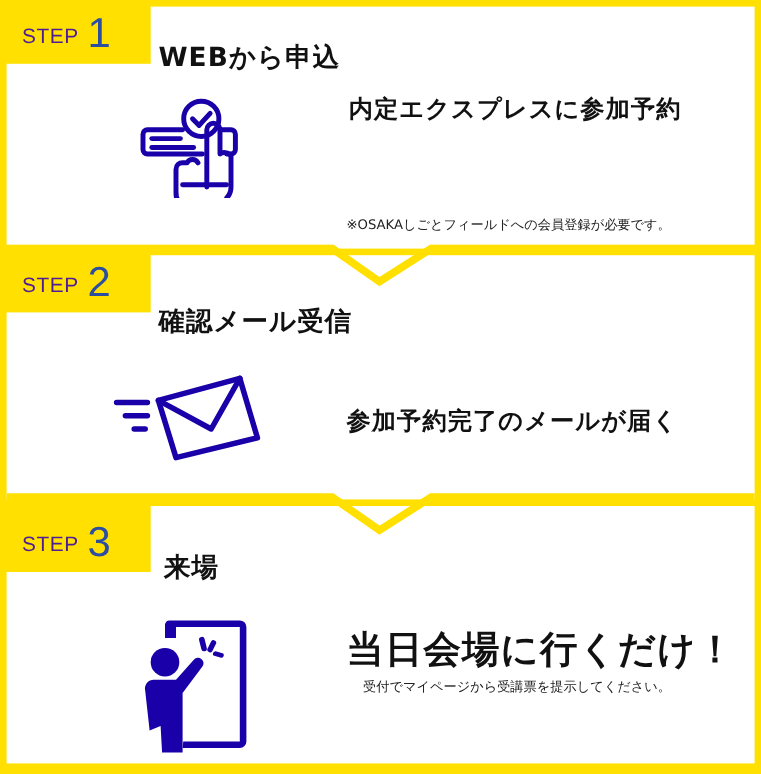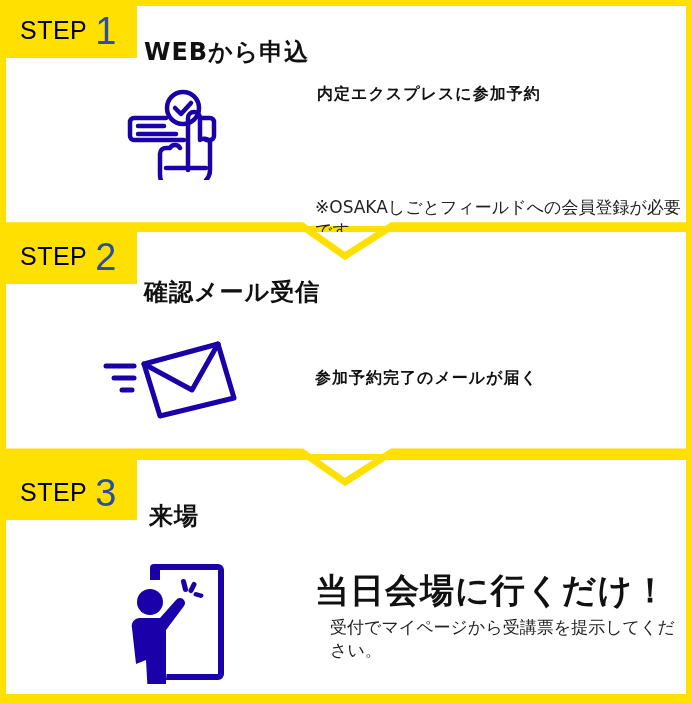--- a/index.html
+++ b/index.html
@@ -1,23 +1,23 @@
 <!DOCTYPE html>
 <html><head>
 <meta charset="utf-8">
 <style>
   html,body{margin:0;padding:0;}
   body{width:692px;height:704px;position:relative;background:#FFE000;overflow:hidden;font-family:"DejaVu Sans","Liberation Sans",sans-serif;}
   .panel{position:absolute;left:6px;width:680px;background:#fff;}
   .tab{position:absolute;left:0;width:137px;height:58px;background:#FFE000;display:flex;align-items:flex-end;padding-left:20px;box-sizing:border-box;padding-bottom:10px;}
-  .tab .step{font-family:"Liberation Sans",sans-serif;color:#000000;font-size:25px;letter-spacing:0.5px;margin-right:8px;margin-bottom:3px;}
+  .tab .step{font-family:"Liberation Sans",sans-serif;color:#4c1d95;font-size:19px;letter-spacing:0.5px;margin-right:8px;margin-bottom:3px;}
   .tab .num{font-family:"Liberation Sans",sans-serif;color:#2B4EA0;font-size:38px;line-height:34px;}
   .title{position:absolute;font-weight:bold;color:#111;font-size:24px;letter-spacing:1px;}
-  .lead{position:absolute;font-weight:bold;color:#111;font-size:16px;letter-spacing:1px;}
-  .note{position:absolute;color:#222;font-size:17px;}
+  .lead{position:absolute;font-weight:bold;color:#111;font-size:22px;letter-spacing:1px;}
+  .note{position:absolute;color:#222;font-size:12px;}
   .icon{position:absolute;}
   .divider{position:absolute;left:0;width:692px;height:40px;}
 </style>
 </head>
 <body>
 
 <div class="panel" style="top:6px;height:220px;"></div>
 <div class="tab" style="top:0;">
   <span class="step">STEP</span>
   <span class="num">1</span>

